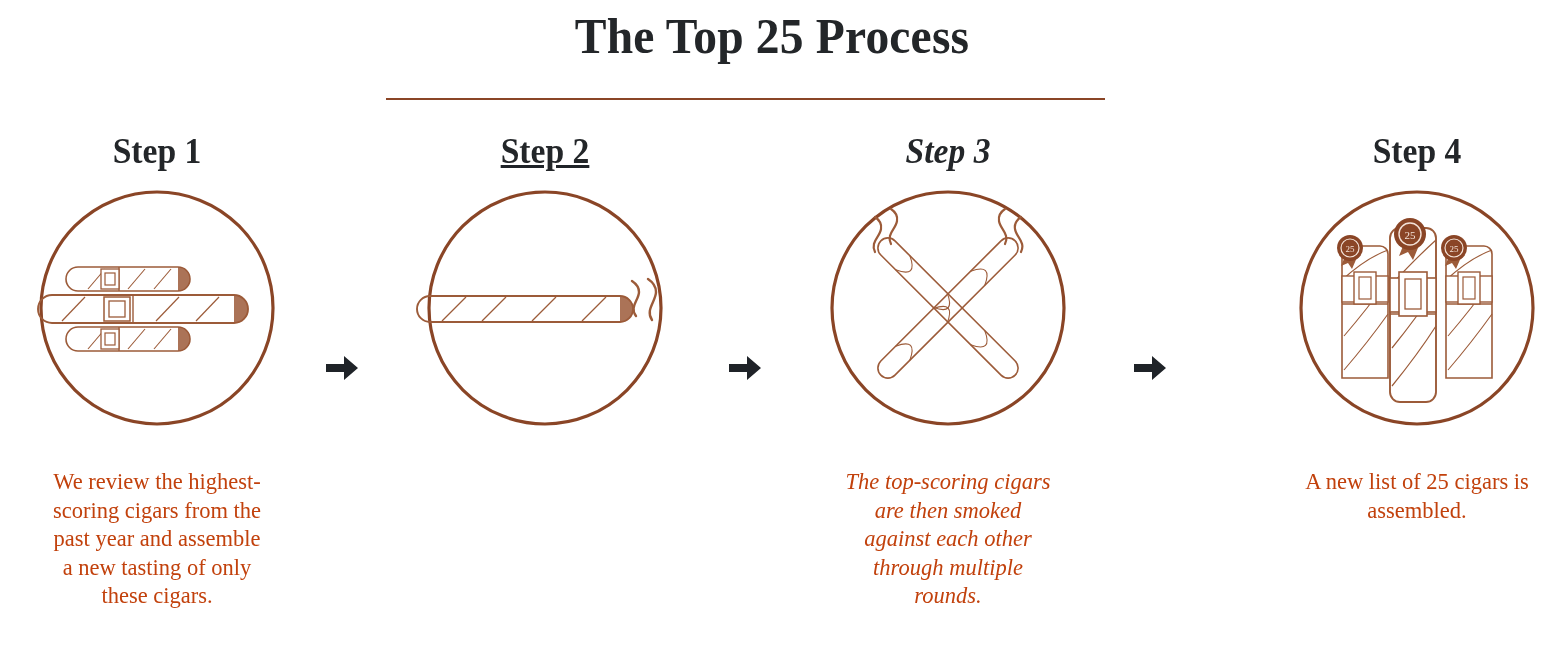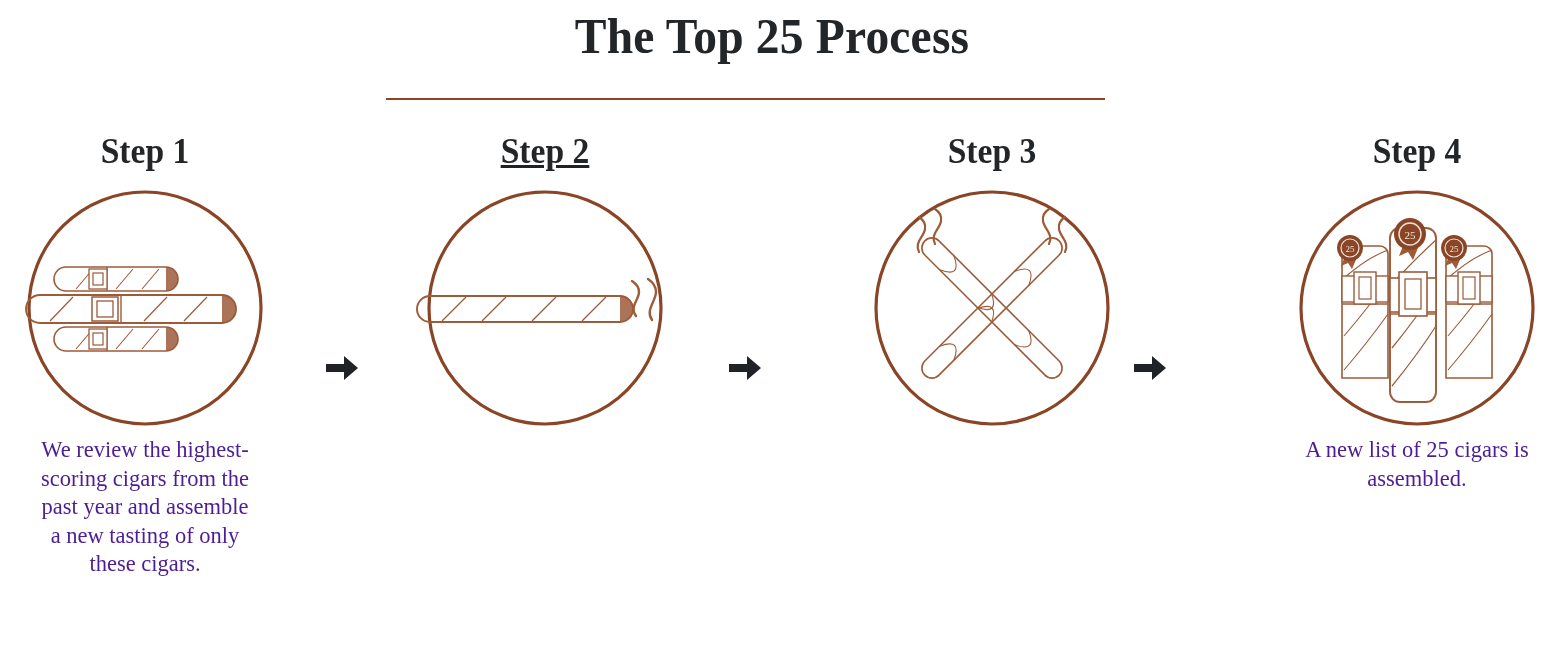--- a/index.html
+++ b/index.html
@@ -44,23 +44,23 @@
     border-top: 2px solid #8A4526;
   }
 
   
   .step {
     position: absolute;
     top: 130px;
     width: 282px;
     text-align: center;
   }
-  .step-1 { left: 4px; }
+  .step-1 { left: 16px; }
   .step-2 { left: 404px; text-decoration: underline; }
-  .step-3 { left: 851px; }
+  .step-3 { left: 807px; font-style: italic; }
   .step-4 { left: 1276px; }
 
   .step-heading {
     font-size: 35px;
     font-weight: 700;
     color: #232629;
     line-height: 44px;
     margin: 0 0 14px 0;
     transform: scaleX(0.96);
   }
@@ -72,24 +72,24 @@
     display: block;
   }
   .icon-wrap svg {
     display: block;
     position: absolute;
     left: 0;
     top: 0;
   }
 
   .step-caption {
-    margin-top: 8px;
+    margin-top: 40px;
     font-size: 22.5px;
     line-height: 28.5px;
-    color: #4c1d95;
+    color: #c2410c;
     padding: 0 8px;
     white-space: pre-line;
   }
 
   
   .arrow {
     position: absolute;
     top: 348px;
     width: 40px;
     height: 40px;
@@ -201,20 +201,25 @@
         </g>
 
         <g stroke="#9C5B39" fill="none" stroke-width="2.2" stroke-linecap="round">
           <path d="M68 64 c-5 -10 5 -15 6 -23 c1 -6 -3 -10 -6 -12"></path>
           <path d="M84 56 c-5 -10 5 -15 6 -23 c1 -6 -3 -10 -6 -12"></path>
           <path d="M198 56 c5 -10 -5 -15 -6 -23 c-1 -6 3 -10 6 -12"></path>
           <path d="M214 64 c5 -10 -5 -15 -6 -23 c-1 -6 3 -10 6 -12"></path>
         </g>
       </svg>
     </div>
+    <div class="step-caption">The top-scoring cigars
+are then smoked
+against each other
+through multiple
+rounds.</div>
   </div>
 
   <div class="step step-4">
     <div class="step-heading">Step 4</div>
     <div class="icon-wrap">
       <svg width="282" height="240" viewBox="0 0 282 240" xmlns="http://www.w3.org/2000/svg">
         <circle cx="141" cy="120" r="116" fill="none" stroke="#8A4526" stroke-width="3.2"></circle>
 
         <g stroke="#9C5B39" fill="none">
           <path d="M74 58 h30 a8 8 0 0 1 8 8 v124 a0 0 0 0 1 0 0 h-46 a0 0 0 0 1 0 0 V66 a8 8 0 0 1 8 -8 z" stroke-width="1.6"></path>

